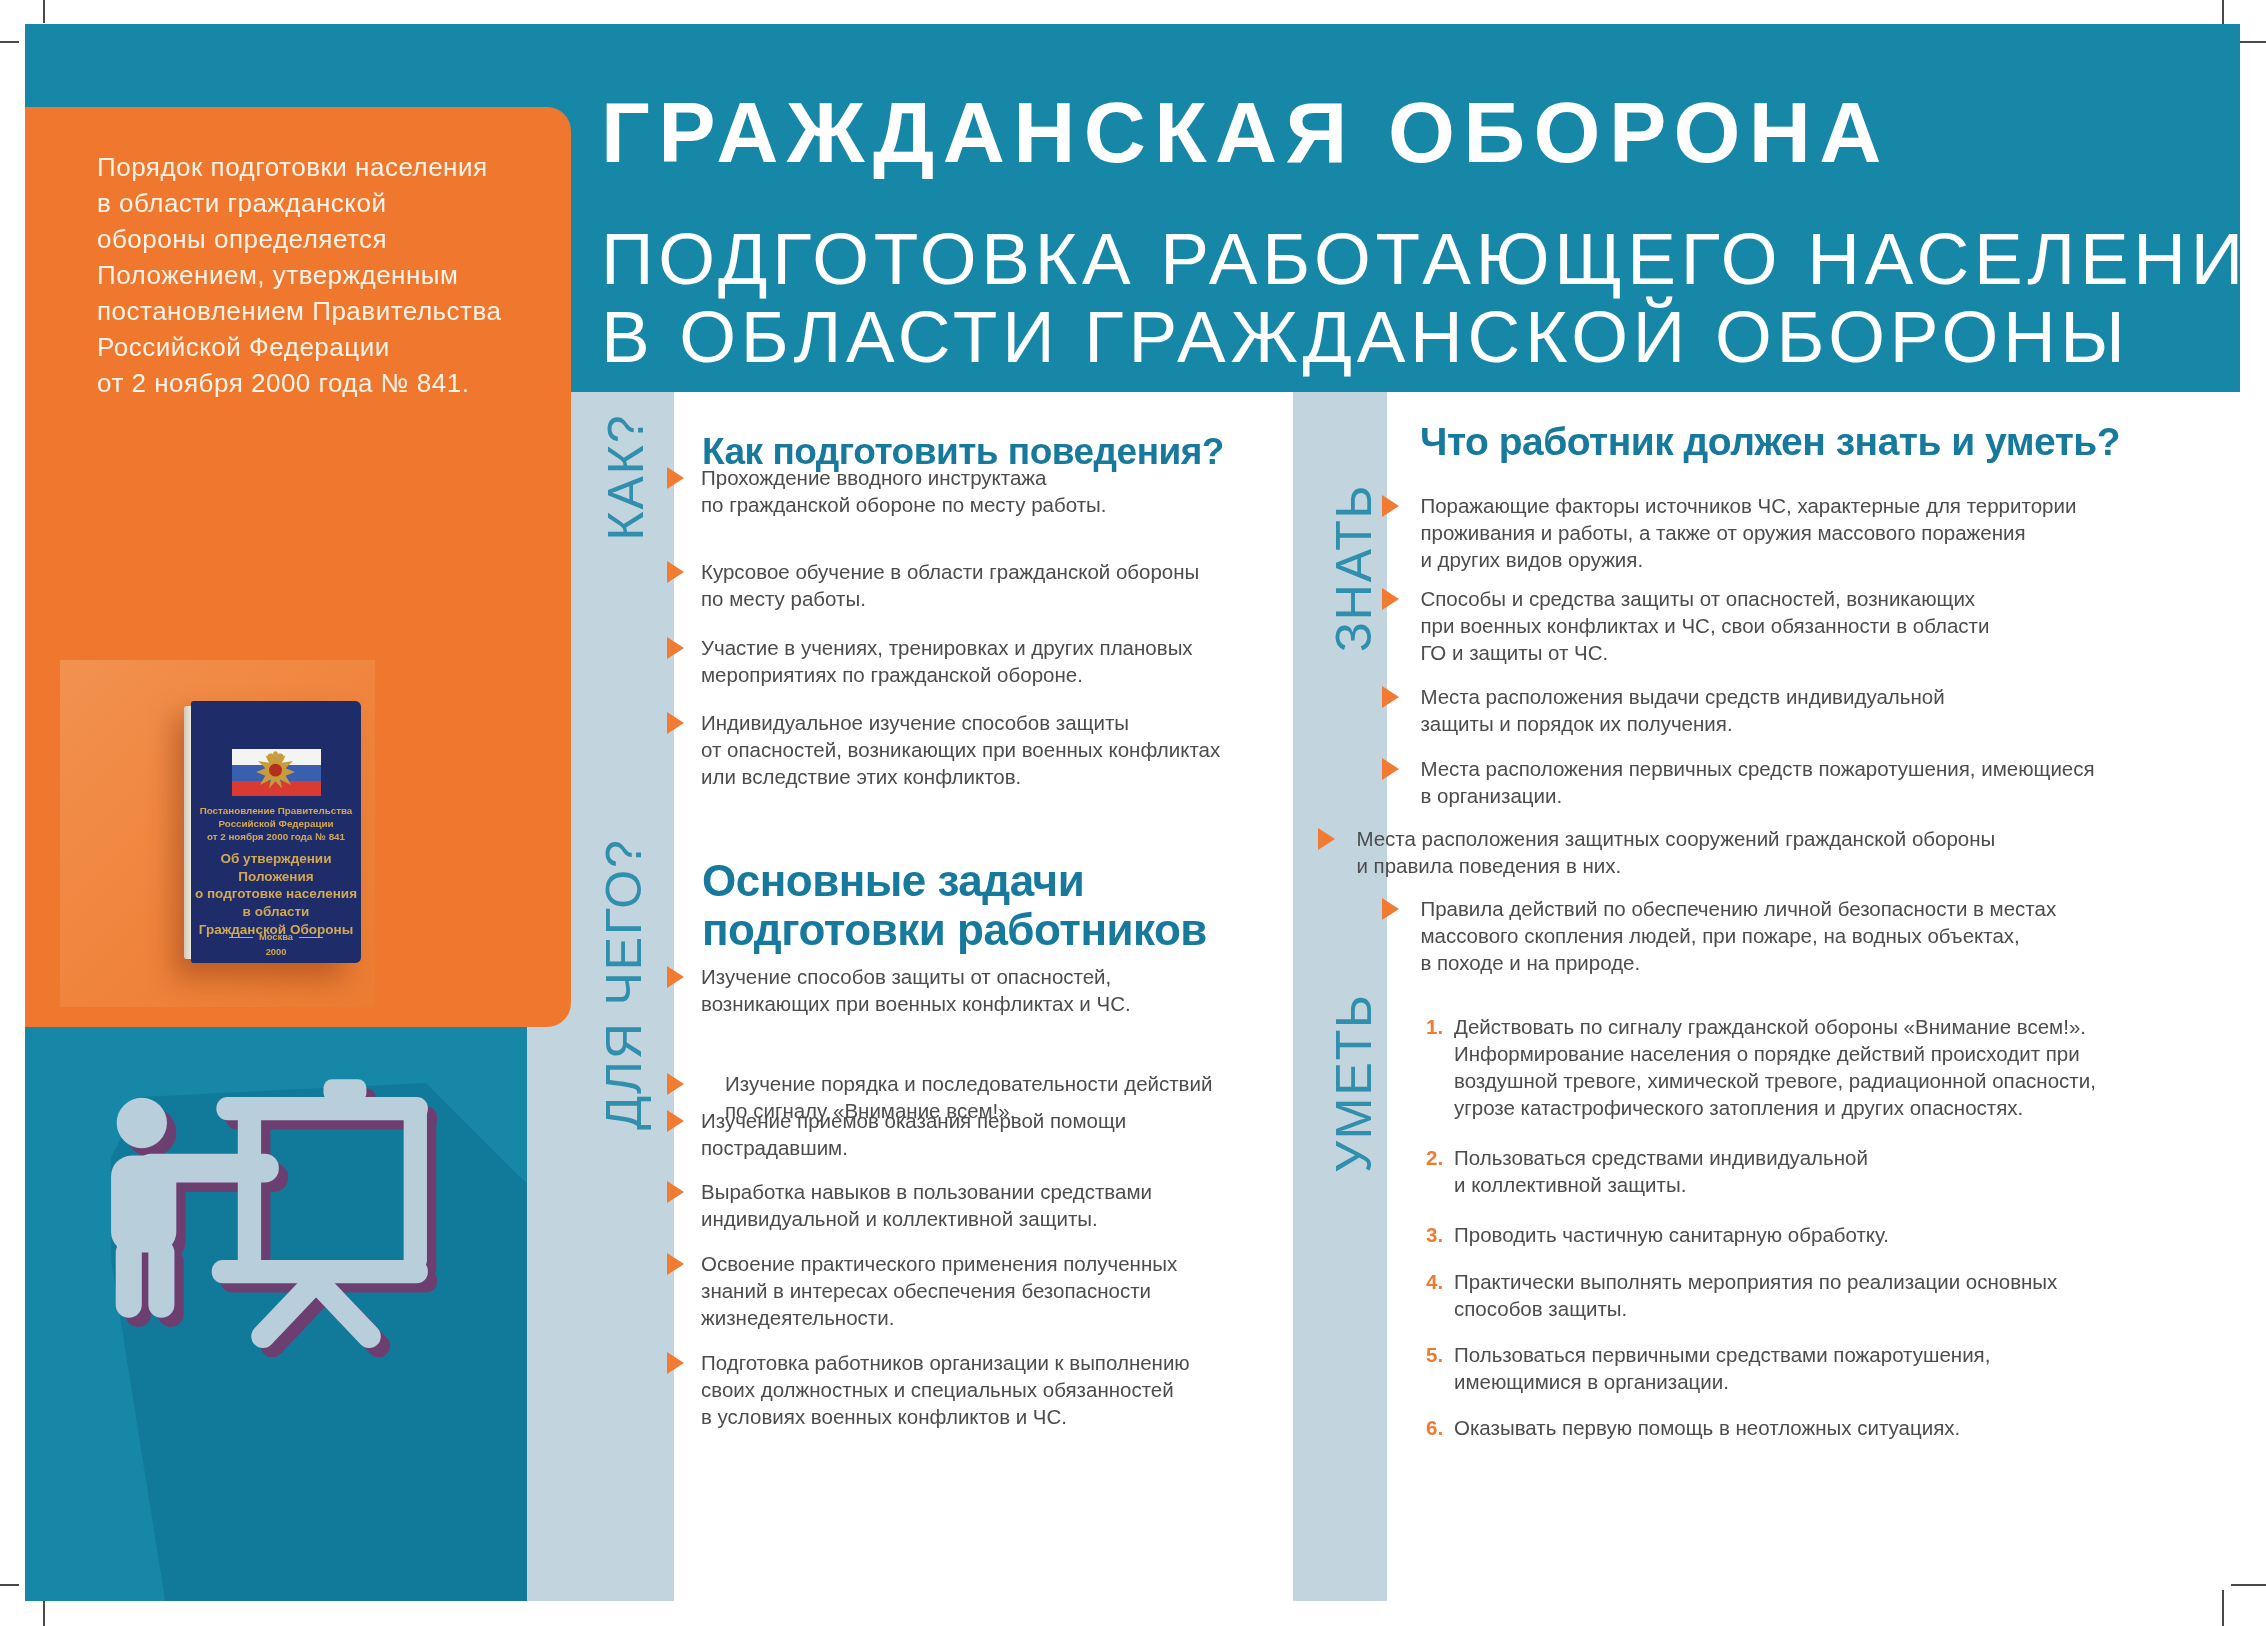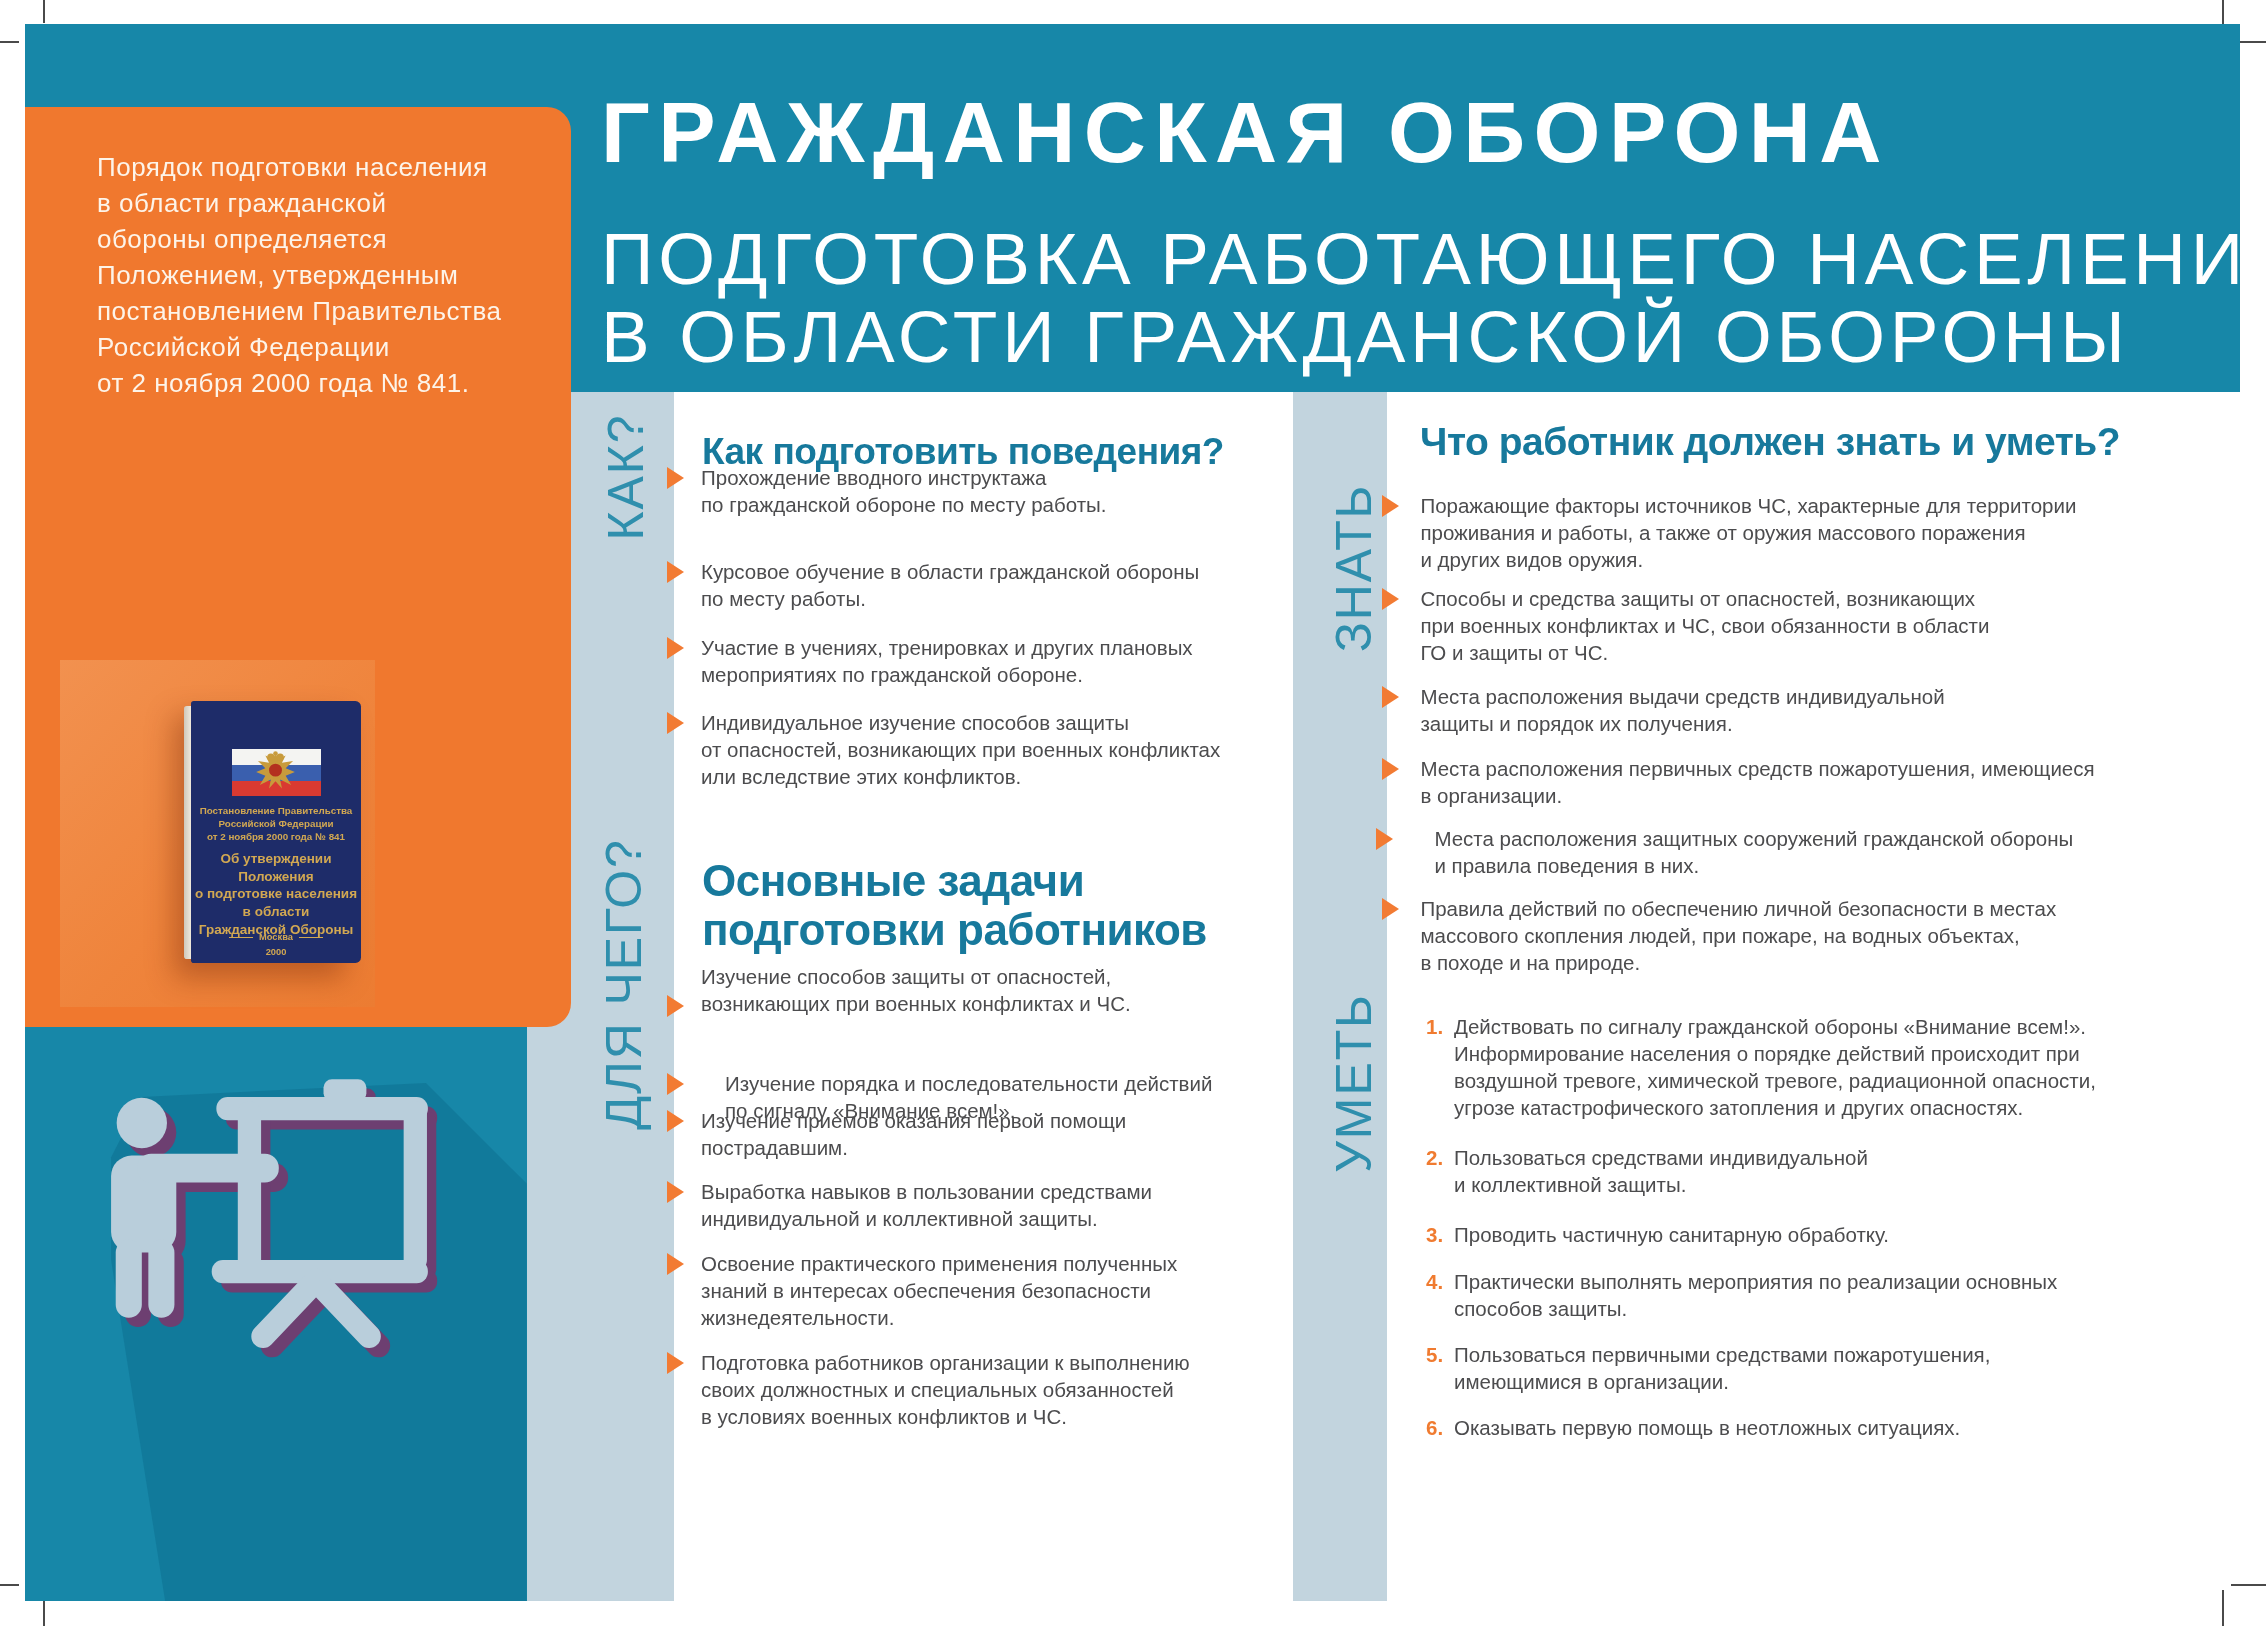--- a/index.html
+++ b/index.html
@@ -202,21 +202,21 @@
   <div class="bullet bl" style="left:667px;top:709px;">
     <span class="tri"></span>
     <div class="btxt">Индивидуальное изучение способов защиты
 от опасностей, возникающих при военных конфликтах
 или вследствие этих конфликтов.</div>
   </div>
 
   <div class="h-teal" id="h-left2">Основные задачи
 подготовки работников</div>
 
-  <div class="bullet bl" style="left:667px;top:963px;align-items:flex-end;">
+  <div class="bullet bl" style="left:667px;top:963px;">
     <span class="tri"></span>
     <div class="btxt">Изучение способов защиты от опасностей,
 возникающих при военных конфликтах и ЧС.</div>
   </div>
   <div class="bullet bl" style="left:667px;top:1070px;gap:24px;">
     <span class="tri"></span>
     <div class="btxt">Изучение порядка и последовательности действий
 по сигналу «Внимание всем!».</div>
   </div>
   <div class="bullet bl" style="left:667px;top:1107px;">
@@ -259,21 +259,21 @@
   <div class="bullet br" style="left:1382px;top:683px;">
     <span class="tri"></span>
     <div class="btxt">Места расположения выдачи средств индивидуальной
 защиты и порядок их получения.</div>
   </div>
   <div class="bullet br" style="left:1382px;top:755px;">
     <span class="tri"></span>
     <div class="btxt">Места расположения первичных средств пожаротушения, имеющиеся
 в организации.</div>
   </div>
-  <div class="bullet br" style="left:1376px;top:825px;gap:20px;">
+  <div class="bullet br" style="left:1318px;top:825px;">
     <span class="tri"></span>
     <div class="btxt">Места расположения защитных сооружений гражданской обороны
 и правила поведения в них.</div>
   </div>
   <div class="bullet br" style="left:1382px;top:895px;">
     <span class="tri"></span>
     <div class="btxt">Правила действий по обеспечению личной безопасности в местах
 массового скопления людей, при пожаре, на водных объектах,
 в походе и на природе.</div>
   </div>

